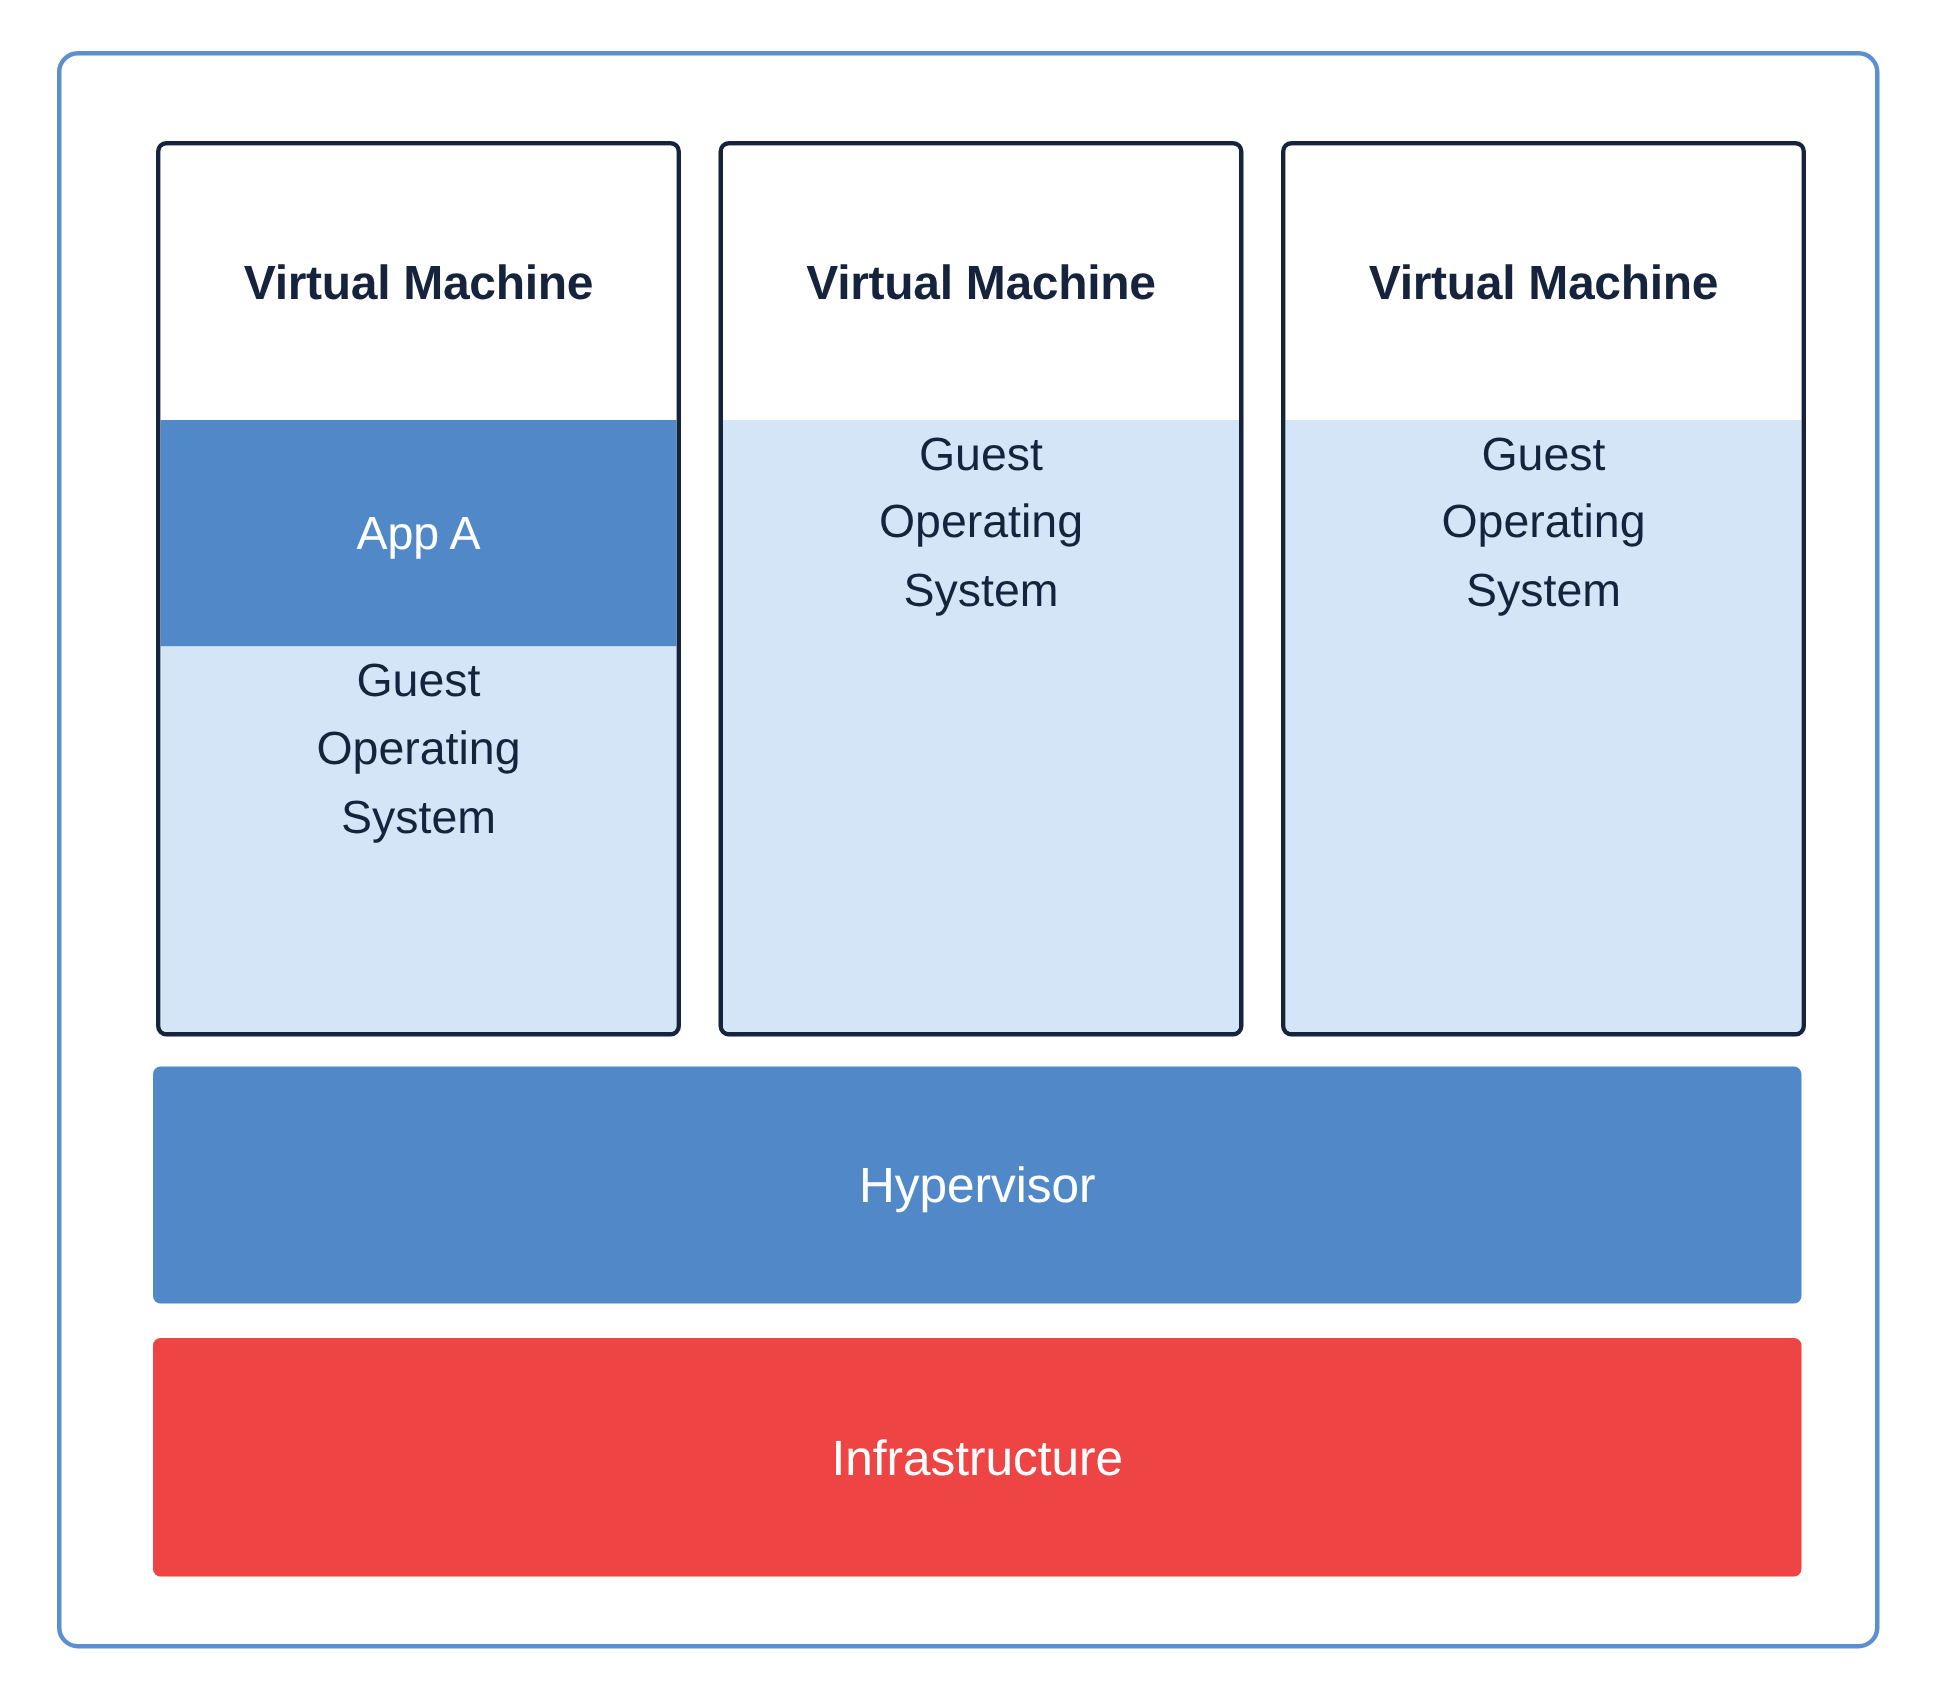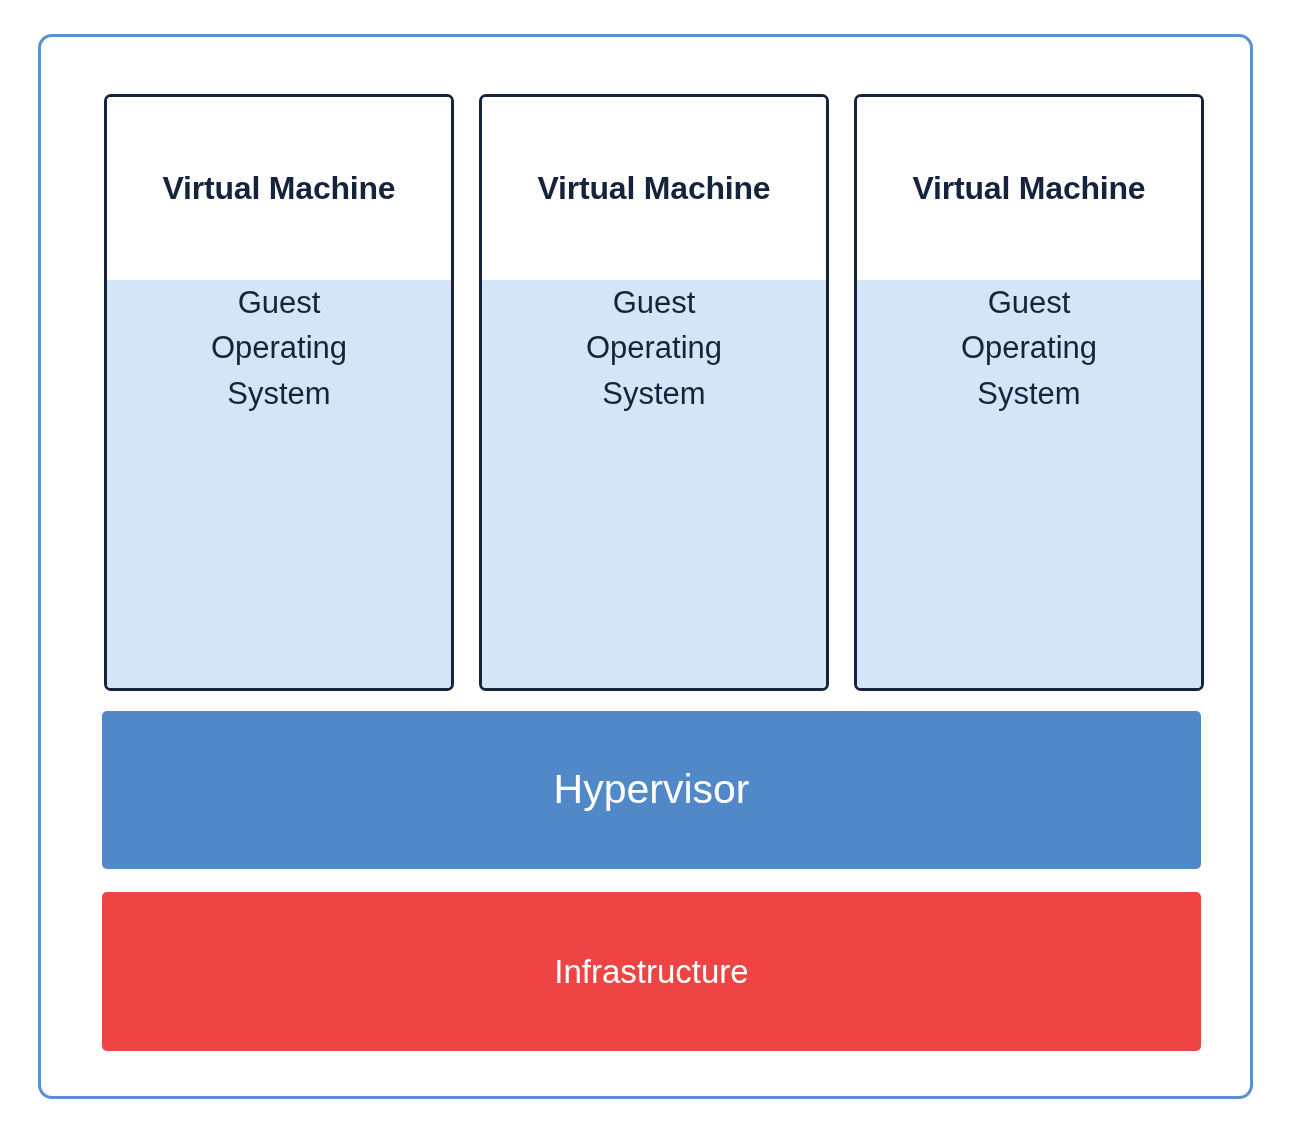--- a/index.html
+++ b/index.html
@@ -119,21 +119,21 @@
     width: 1099px;
     height: 158px;
     background: #5189c8;
     border-radius: 5px;
     display: flex;
     align-items: center;
     justify-content: center;
   }
 
   .hypervisor-label {
-    font-size: 41px;
+    font-size: 33px;
     font-weight: normal;
     color: #ffffff;
     line-height: 1.2;
     text-align: center;
   }
 
   
   .infrastructure-bar {
     position: absolute;
     left: 61px;
@@ -161,20 +161,23 @@
 <div class="diagram-canvas">
 
   <div class="outer-frame">
 
     <div class="vm-row">
 
       <div class="vm-box">
         <div class="vm-title-area">
           <div class="vm-title">Virtual Machine</div>
         </div>
+        <div class="app-band">
+          <div class="app-label">App A</div>
+        </div>
         <div class="guest-band">
           <div class="guest-label">Guest
 Operating
 System</div>
         </div>
       </div>
 
       <div class="vm-box">
         <div class="vm-title-area">
           <div class="vm-title">Virtual Machine</div>

